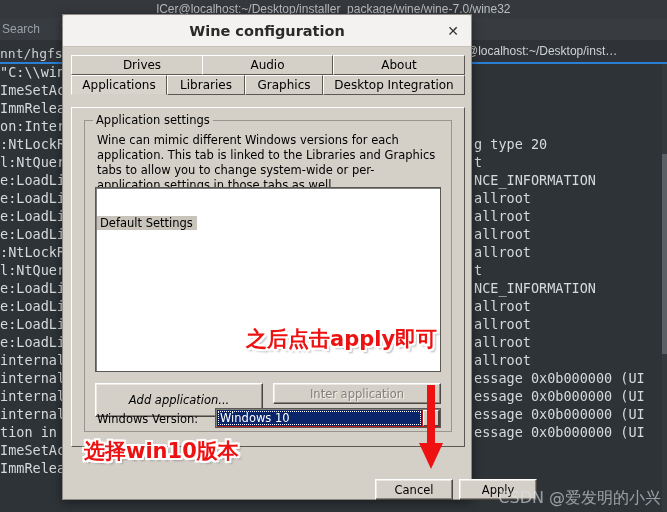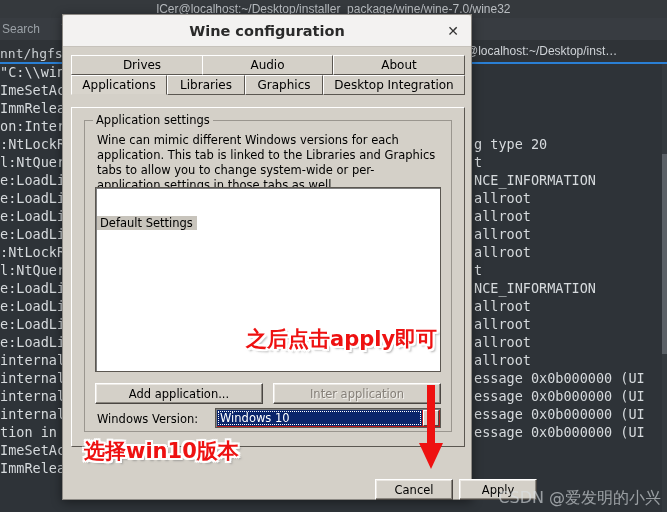--- a/index.html
+++ b/index.html
@@ -168,21 +168,21 @@
     box-shadow: inset -1px -1px 0 #8b8780, inset 1px 1px 0 #ebe8e3;
     box-sizing: border-box;
     font-size: 11.5px; color: #000;
     font-family: "DejaVu Sans", sans-serif;
     text-align: center; cursor: pointer;
     padding: 0;
   }
   .btn.disabled { color: #868079; text-shadow: 1px 1px 0 #f3f1ee; }
   .btn.default { box-shadow: inset -1px -1px 0 #8b8780, inset 1px 1px 0 #ebe8e3, 0 0 0 1px #000; }
 
-  .btn-add  { position: absolute; left: 10px;  top: 262px; width: 168px; height: 21px; }
+  .btn-add  { position: absolute; left: 10px;  top: 262px; width: 168px; height: 34px; font-style: italic; }
   .btn-rem  { position: absolute; left: 188px; top: 262px; width: 168px; height: 21px; }
 
   .ver-label {
     position: absolute; left: 12px; top: 291px;
     font-size: 11.5px; color: #000;
     font-family: "DejaVu Sans", sans-serif;
   }
   .combo {
     position: absolute; left: 130px; top: 287px; width: 226px; height: 20px;
     background: #b91c1c;

